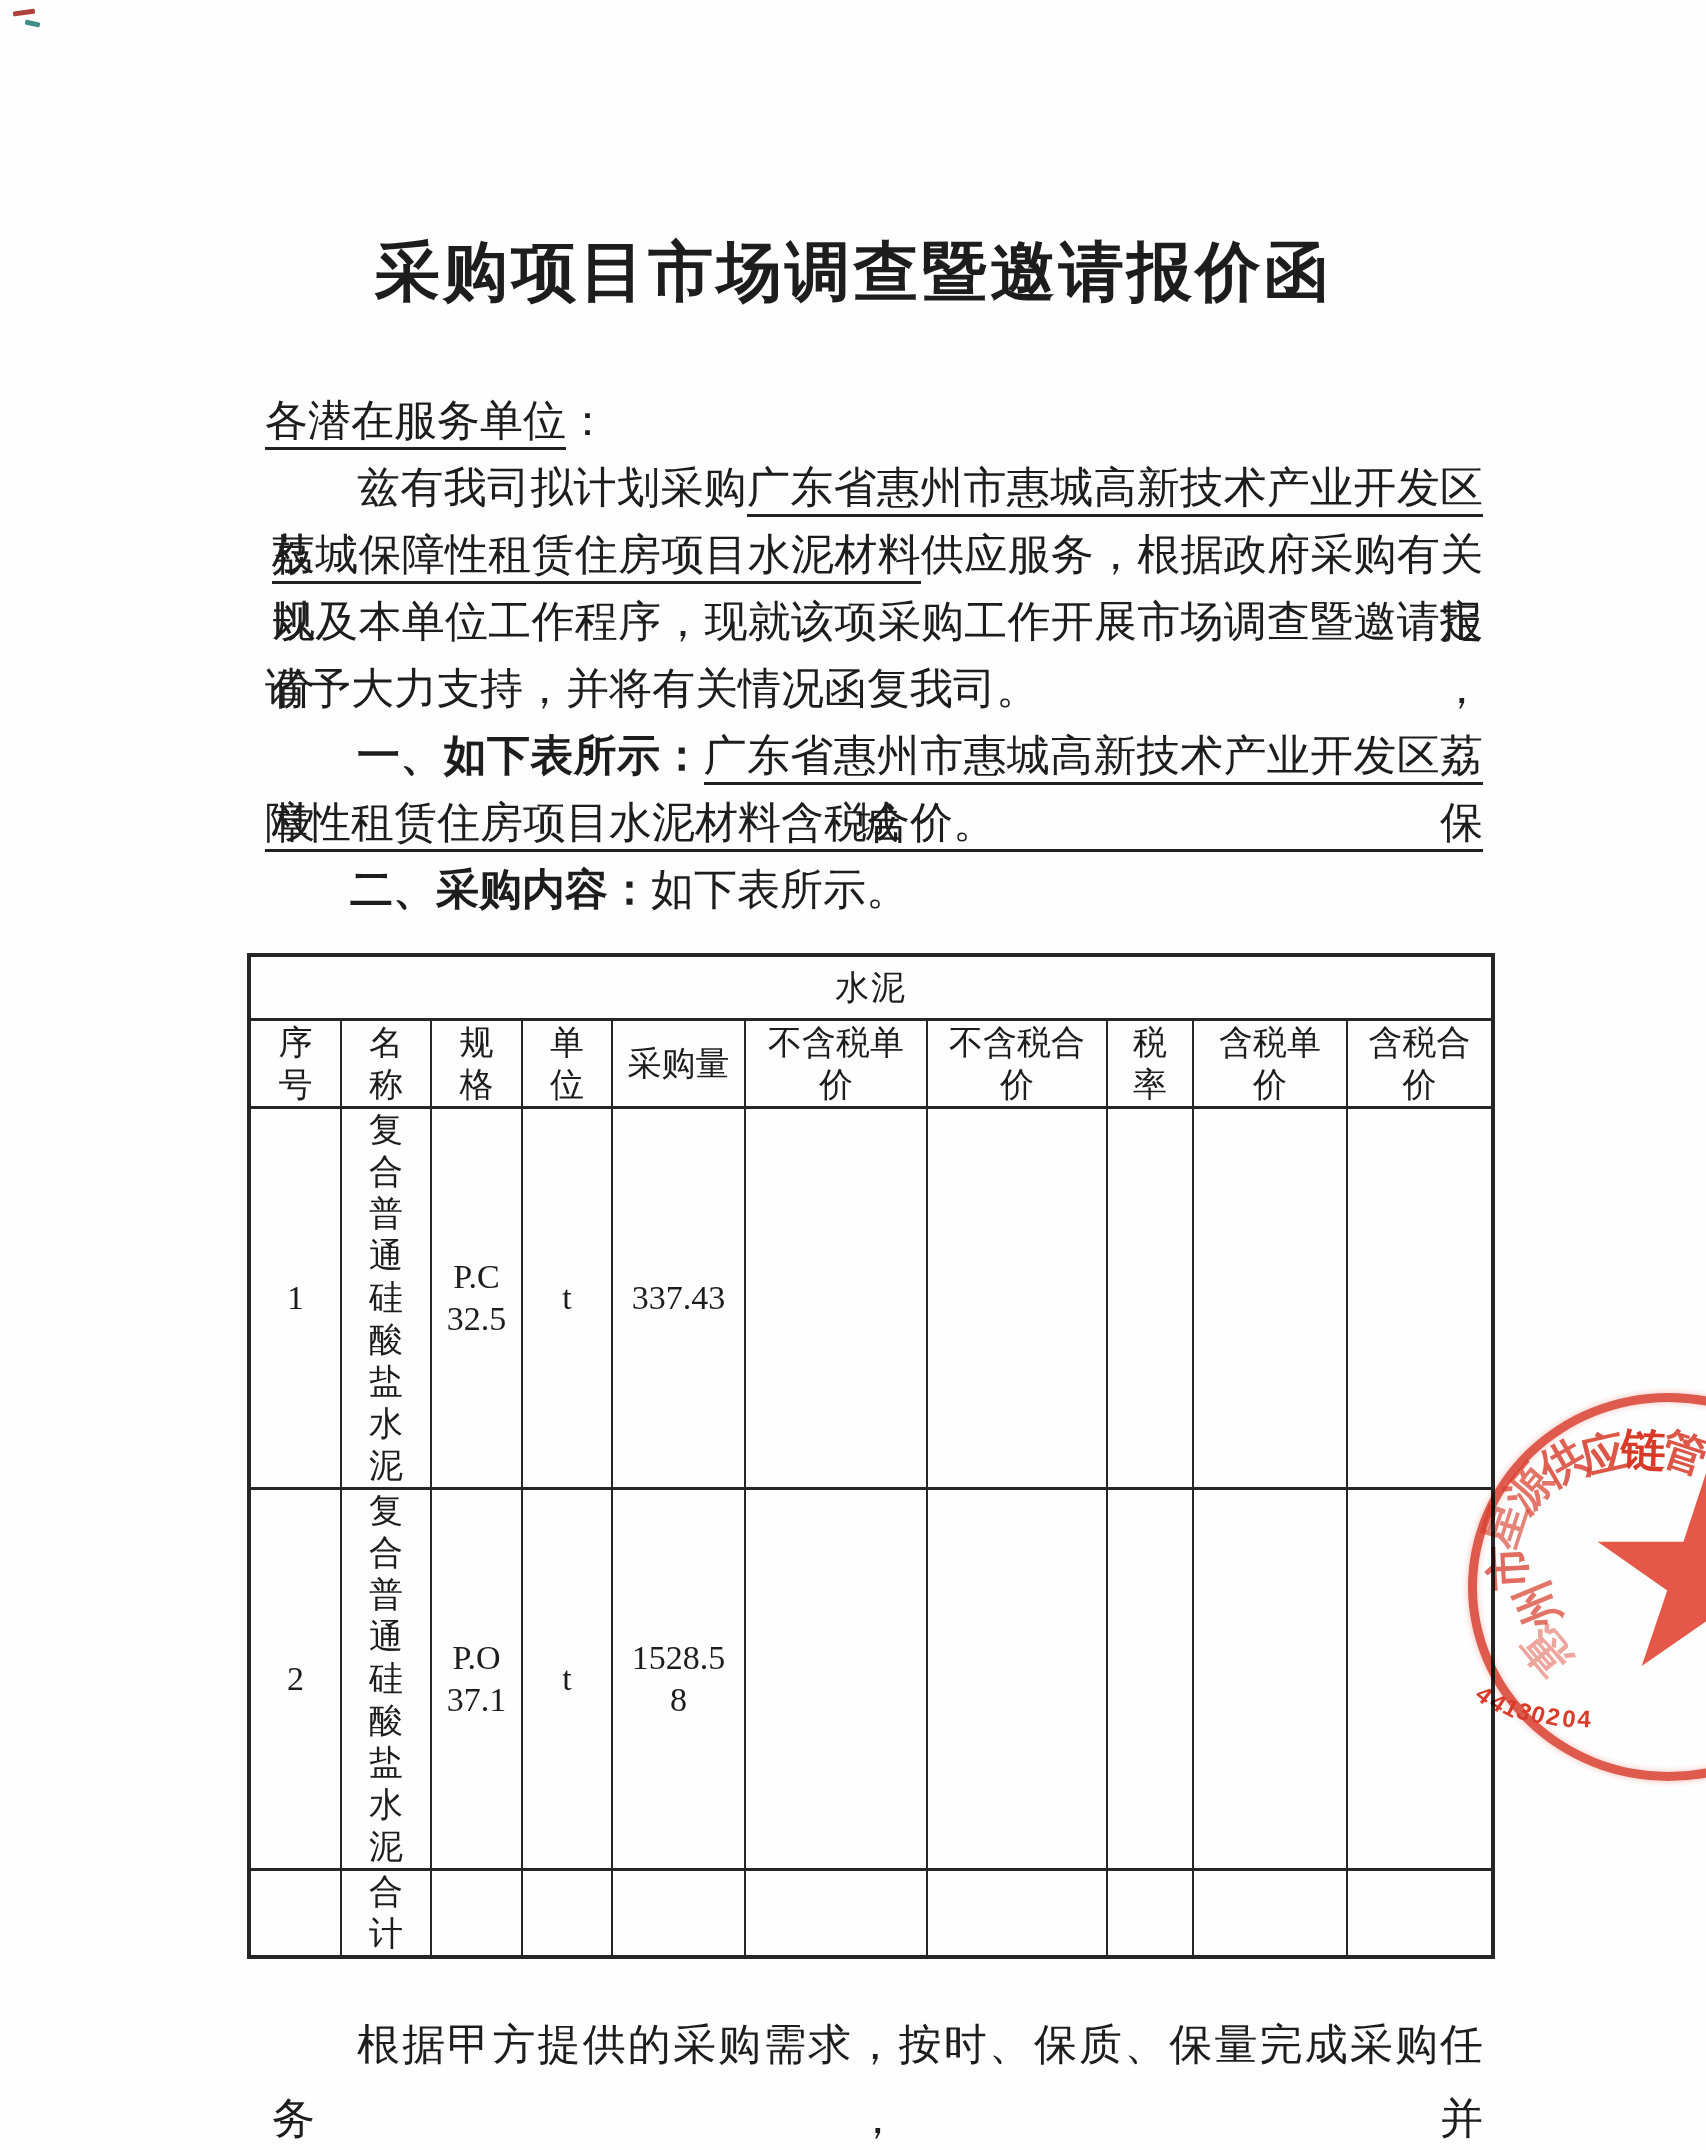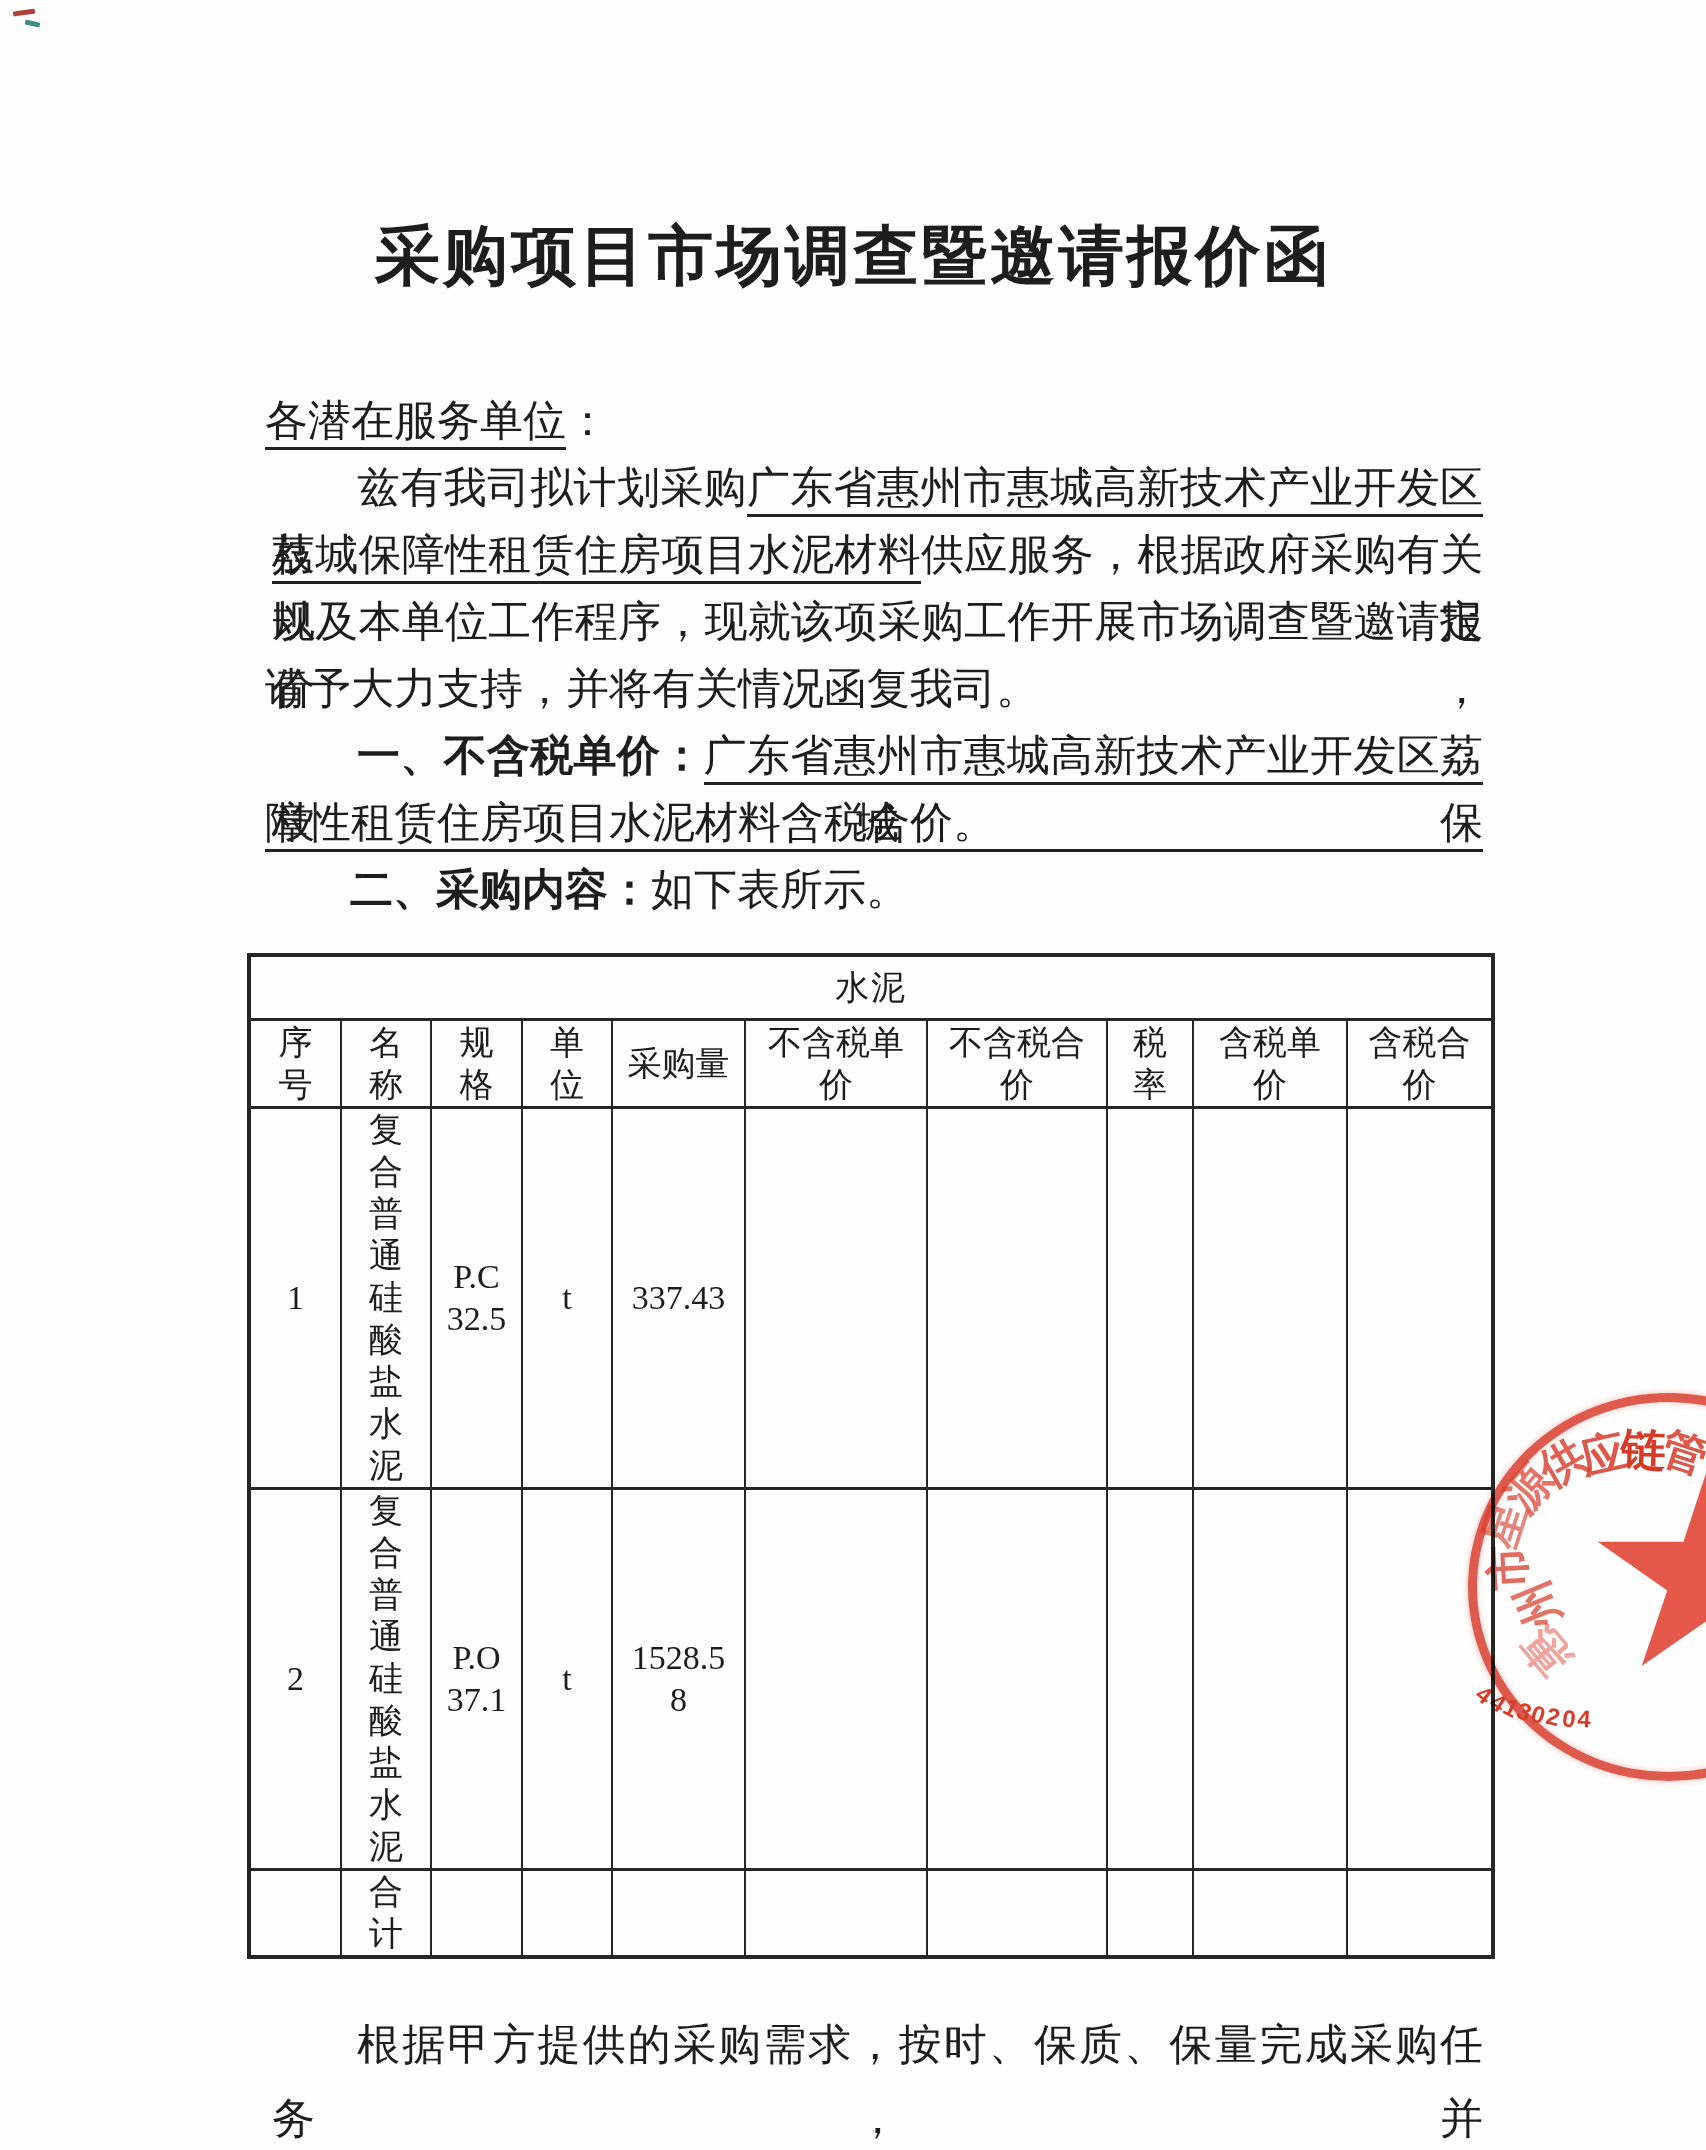--- a/index.html
+++ b/index.html
@@ -3,21 +3,21 @@
 <meta charset="utf-8">
 <style>
   html,body{margin:0;padding:0;}
   body{
     width:1707px;height:2413px;position:relative;overflow:hidden;
     background:#fefefe;color:#1d1d1d;
     font-family:"Liberation Serif","DejaVu Serif",serif;
   }
   
   .doc-title{
-    position:absolute;left:245px;top:212px;width:1217px;
+    position:absolute;left:245px;top:228px;width:1217px;
     font-size:65px;font-weight:bold;text-align:center;letter-spacing:3.4px;
     font-family:"Liberation Serif","DejaVu Serif",serif;
   }
   
   .textblock{position:absolute;left:265px;width:1218px;}
   #block-intro{top:387px;}
   #block-req{top:2008px;}
   .line{font-size:43px;line-height:67px;height:67px;text-align:left;}
   #block-req .line{line-height:74px;height:74px;}
   .line.ind{text-indent:85px;}
@@ -79,21 +79,21 @@
 <div class="artifact" id="art2"></div>
 
 <div class="doc-title">采购项目市场调查暨邀请报价函</div>
 
 <div class="textblock" id="block-intro">
     <div class="line"><span class="u">各潜在服务单位</span><span>：</span></div>
     <div class="line ind just"><span>兹有我司拟计划采购</span><span class="u">广东省惠州市惠城高新技术产业开发区荔</span></div>
     <div class="line just"><span class="u">枝城保障性租赁住房项目水泥材料</span><span>供应服务，根据政府采购有关规定</span></div>
     <div class="line just"><span>以及本单位工作程序，现就该项采购工作开展市场调查暨邀请报价，</span></div>
     <div class="line"><span>请予大力支持，并将有关情况函复我司。</span></div>
-    <div class="line ind just"><span class="b">一、不含税单价：</span><span class="u">广东省惠州市惠城高新技术产业开发区荔枝城保</span></div>
+    <div class="line ind just"><span class="b">一、如下表所示：</span><span class="u">广东省惠州市惠城高新技术产业开发区荔枝城保</span></div>
     <div class="line"><span class="u">障性租赁住房项目水泥材料</span><span>含税合价。</span></div>
     <div class="line ind"><span class="b">二、采购内容：</span><span>如下表所示。</span></div>
   </div>
 
 <table id="cement-table">
   <colgroup>
     <col style="width:92px">
       <col style="width:90px">
       <col style="width:91px">
     <col style="width:90px">

